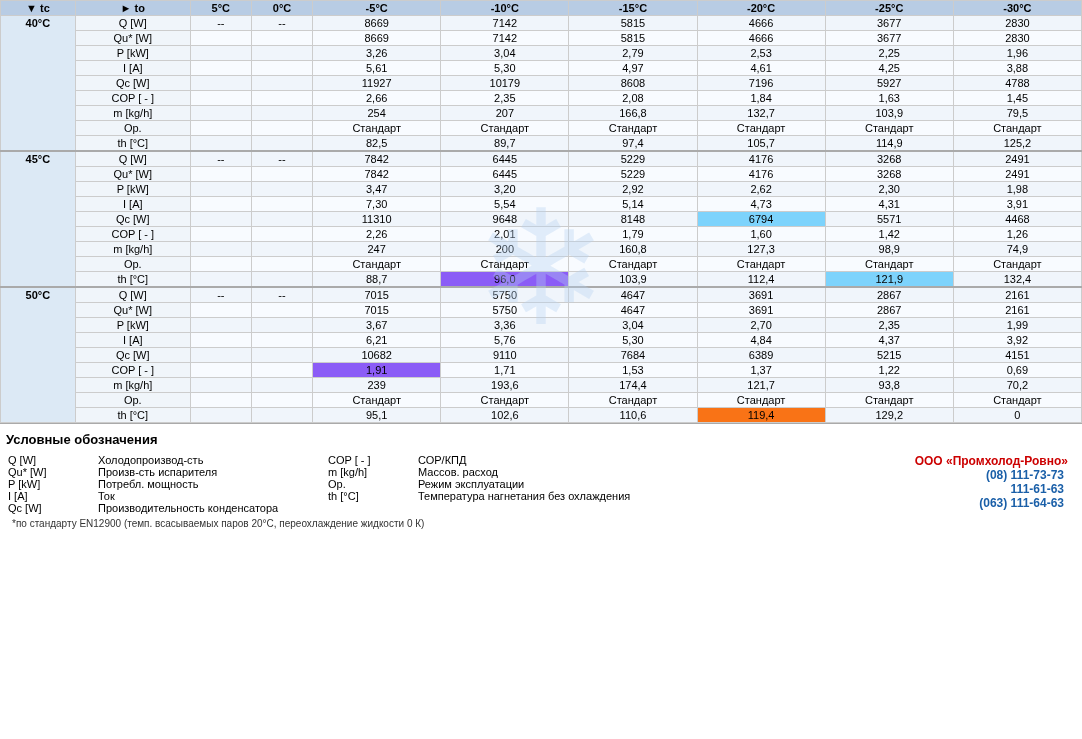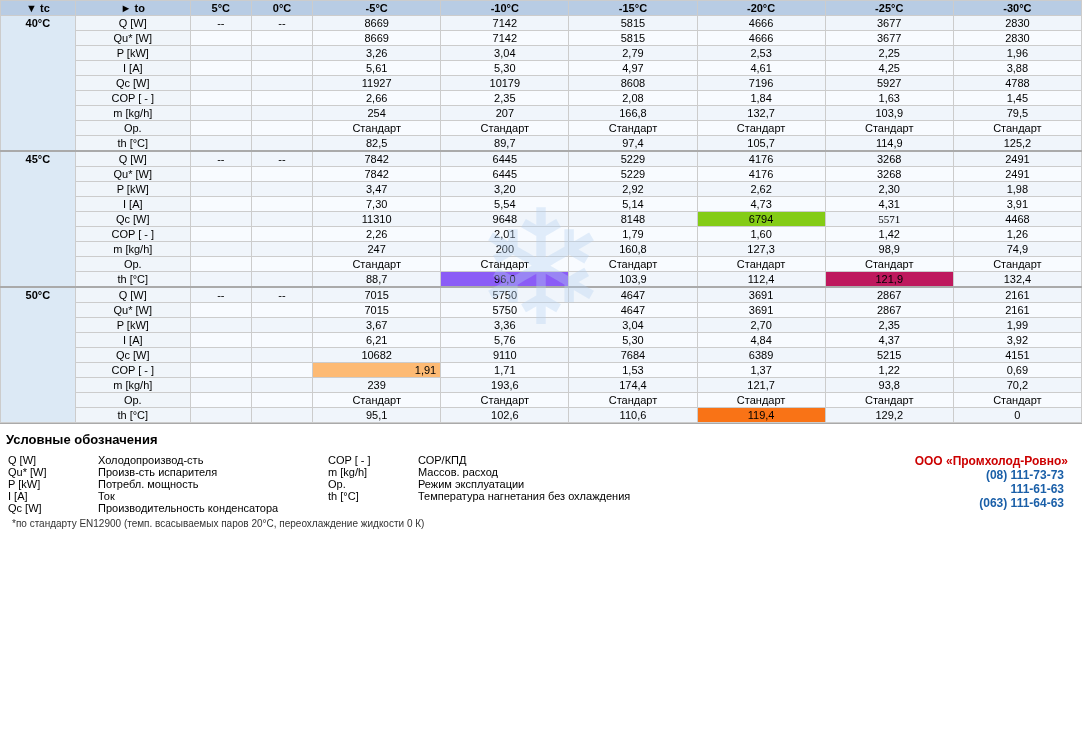--- a/index.html
+++ b/index.html
@@ -253,22 +253,22 @@
           <td style="background: rgb(248, 251, 255);">4,31</td>
           <td style="background: rgb(248, 251, 255);">3,91</td>
         </tr>
         <tr>
           <td class="param-cell">Qc [W]</td>
           <td style="background: rgb(240, 245, 251);"></td>
           <td style="background: rgb(240, 245, 251);"></td>
           <td style="background: rgb(240, 245, 251);">11310</td>
           <td style="background: rgb(240, 245, 251);">9648</td>
           <td style="background: rgb(240, 245, 251);">8148</td>
-          <td style="background: #84cc16;">6794</td>
-          <td style="background: rgb(240, 245, 251); font-family: Liberation Serif, serif;">5571</td>
+          <td style="background: #7dd3fc;">6794</td>
+          <td style="background: rgb(240, 245, 251);">5571</td>
           <td style="background: rgb(240, 245, 251);">4468</td>
         </tr>
         <tr>
           <td class="param-cell">COP [ - ]</td>
           <td style="background: rgb(248, 251, 255);"></td>
           <td style="background: rgb(248, 251, 255);"></td>
           <td style="background: rgb(248, 251, 255);">2,26</td>
           <td style="background: rgb(248, 251, 255);">2,01</td>
           <td style="background: rgb(248, 251, 255);">1,79</td>
           <td style="background: rgb(248, 251, 255);">1,60</td>
@@ -298,21 +298,21 @@
           <td style="background: rgb(248, 251, 255);">Стандарт</td>
         </tr>
         <tr>
           <td class="param-cell">th [°C]</td>
           <td style="background: rgb(240, 245, 251);"></td>
           <td style="background: rgb(240, 245, 251);"></td>
           <td style="background: rgb(240, 245, 251);">88,7</td>
           <td style="background: #8b5cf6;">96,0</td>
           <td style="background: rgb(240, 245, 251);">103,9</td>
           <td style="background: rgb(240, 245, 251);">112,4</td>
-          <td style="background: #be185d;">121,9</td>
+          <td style="background: #7dd3fc;">121,9</td>
           <td style="background: rgb(240, 245, 251);">132,4</td>
         </tr>
         <tr class="section-divider">
           <td class="tc-cell" rowspan="9">50°C</td>
           <td class="param-cell">Q [W]</td>
           <td style="background: rgb(240, 245, 251);">--</td>
           <td style="background: rgb(240, 245, 251);">--</td>
           <td style="background: rgb(240, 245, 251);">7015</td>
           <td style="background: rgb(240, 245, 251);">5750</td>
           <td style="background: rgb(240, 245, 251);">4647</td>
@@ -361,21 +361,21 @@
           <td style="background: rgb(240, 245, 251);">9110</td>
           <td style="background: rgb(240, 245, 251);">7684</td>
           <td style="background: rgb(240, 245, 251);">6389</td>
           <td style="background: rgb(240, 245, 251);">5215</td>
           <td style="background: rgb(240, 245, 251);">4151</td>
         </tr>
         <tr>
           <td class="param-cell">COP [ - ]</td>
           <td style="background: rgb(248, 251, 255);"></td>
           <td style="background: rgb(248, 251, 255);"></td>
-          <td style="background: #fdba74; text-align: right;">1,91</td>
+          <td style="background: #8b5cf6;">1,91</td>
           <td style="background: rgb(248, 251, 255);">1,71</td>
           <td style="background: rgb(248, 251, 255);">1,53</td>
           <td style="background: rgb(248, 251, 255);">1,37</td>
           <td style="background: rgb(248, 251, 255);">1,22</td>
           <td style="background: rgb(248, 251, 255);">0,69</td>
         </tr>
         <tr>
           <td class="param-cell">m [kg/h]</td>
           <td style="background: rgb(240, 245, 251);"></td>
           <td style="background: rgb(240, 245, 251);"></td>

